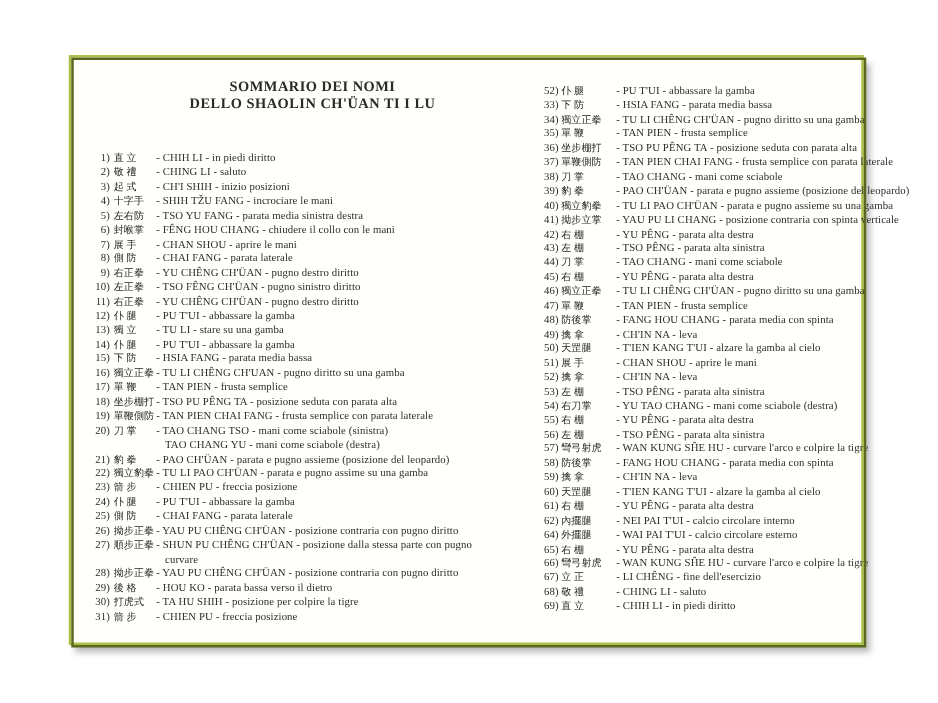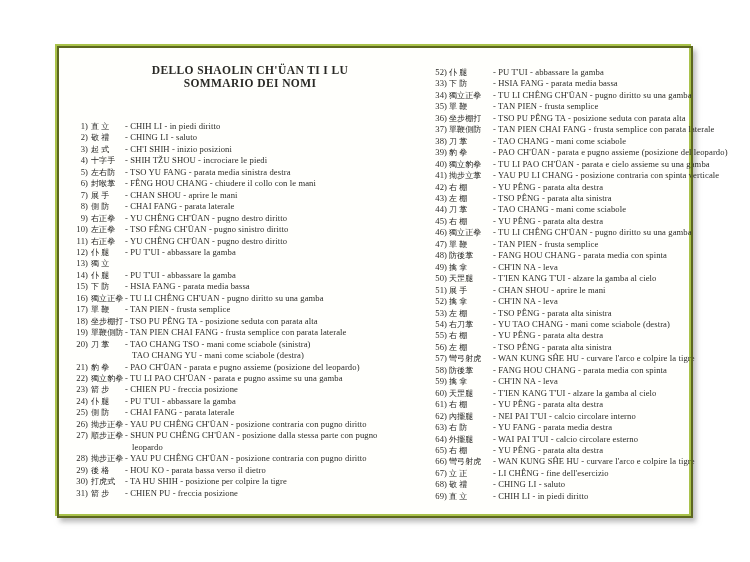--- a/index.html
+++ b/index.html
@@ -44,22 +44,22 @@
   }
   .col-right .hanzi{flex:0 0 44px;margin-left:2px;}
   .txt{flex:1;white-space:nowrap;}
   .cont{white-space:nowrap;padding-left:7px;}
 </style>
 </head>
 <body>
 
 <div class="page">
   <div class="title">
+    <div>SOMMARIO DEI NOMI</div>
     <div>DELLO SHAOLIN CH'ÜAN TI I LU</div>
-    <div>SOMMARIO DEI NOMI</div>
   </div>
   <div class="col col-left" id="left-col">
       <div class="row">
         <span class="num">1)</span>
         <span class="hanzi">直 立</span>
         <span class="txt">
           <div>- CHIH LI - in piedi diritto</div>
         </span>
       </div>
       <div class="row">
@@ -73,21 +73,21 @@
         <span class="num">3)</span>
         <span class="hanzi">起 式</span>
         <span class="txt">
           <div>- CH'I SHIH - inizio posizioni</div>
         </span>
       </div>
       <div class="row">
         <span class="num">4)</span>
         <span class="hanzi">十字手</span>
         <span class="txt">
-          <div>- SHIH TŽU SHOU - incrociare le piedi</div>
+          <div>- SHIH TŽU FANG - incrociare le mani</div>
         </span>
       </div>
       <div class="row">
         <span class="num">5)</span>
         <span class="hanzi">左右防</span>
         <span class="txt">
           <div>- TSO YU FANG - parata media sinistra destra</div>
         </span>
       </div>
       <div class="row">
@@ -135,20 +135,23 @@
       <div class="row">
         <span class="num">12)</span>
         <span class="hanzi">仆 腿</span>
         <span class="txt">
           <div>- PU T'UI - abbassare la gamba</div>
         </span>
       </div>
       <div class="row">
         <span class="num">13)</span>
         <span class="hanzi">獨 立</span>
+        <span class="txt">
+          <div>- TU LI - stare su una gamba</div>
+        </span>
       </div>
       <div class="row">
         <span class="num">14)</span>
         <span class="hanzi">仆 腿</span>
         <span class="txt">
           <div>- PU T'UI - abbassare la gamba</div>
         </span>
       </div>
       <div class="row">
         <span class="num">15)</span>
@@ -233,21 +236,21 @@
         <span class="hanzi">拗步正拳</span>
         <span class="txt">
           <div>- YAU PU CHÊNG CH'ÜAN - posizione contraria con pugno diritto</div>
         </span>
       </div>
       <div class="row">
         <span class="num">27)</span>
         <span class="hanzi">順步正拳</span>
         <span class="txt">
           <div>- SHUN PU CHÊNG CH'ÜAN - posizione dalla stessa parte con pugno</div>
-          <div class="cont">leopardo</div>
+          <div class="cont">curvare</div>
         </span>
       </div>
       <div class="row">
         <span class="num">28)</span>
         <span class="hanzi">拗步正拳</span>
         <span class="txt">
           <div>- YAU PU CHÊNG CH'ÜAN - posizione contraria con pugno diritto</div>
         </span>
       </div>
       <div class="row">
@@ -326,21 +329,21 @@
         <span class="num">39)</span>
         <span class="hanzi">豹 拳</span>
         <span class="txt">
           <div>- PAO CH'ÜAN - parata e pugno assieme (posizione del leopardo)</div>
         </span>
       </div>
       <div class="row">
         <span class="num">40)</span>
         <span class="hanzi">獨立豹拳</span>
         <span class="txt">
-          <div>- TU LI PAO CH'ÜAN - parata e cielo assieme su una gamba</div>
+          <div>- TU LI PAO CH'ÜAN - parata e pugno assieme su una gamba</div>
         </span>
       </div>
       <div class="row">
         <span class="num">41)</span>
         <span class="hanzi">拗步立掌</span>
         <span class="txt">
           <div>- YAU PU LI CHANG - posizione contraria con spinta verticale</div>
         </span>
       </div>
       <div class="row">
@@ -481,27 +484,20 @@
         <span class="hanzi">右 棚</span>
         <span class="txt">
           <div>- YU PÊNG - parata alta destra</div>
         </span>
       </div>
       <div class="row">
         <span class="num">62)</span>
         <span class="hanzi">內擺腿</span>
         <span class="txt">
           <div>- NEI PAI T'UI - calcio circolare interno</div>
-        </span>
-      </div>
-      <div class="row">
-        <span class="num">63)</span>
-        <span class="hanzi">右 防</span>
-        <span class="txt">
-          <div>- YU FANG - parata media destra</div>
         </span>
       </div>
       <div class="row">
         <span class="num">64)</span>
         <span class="hanzi">外擺腿</span>
         <span class="txt">
           <div>- WAI PAI T'UI - calcio circolare esterno</div>
         </span>
       </div>
       <div class="row">

